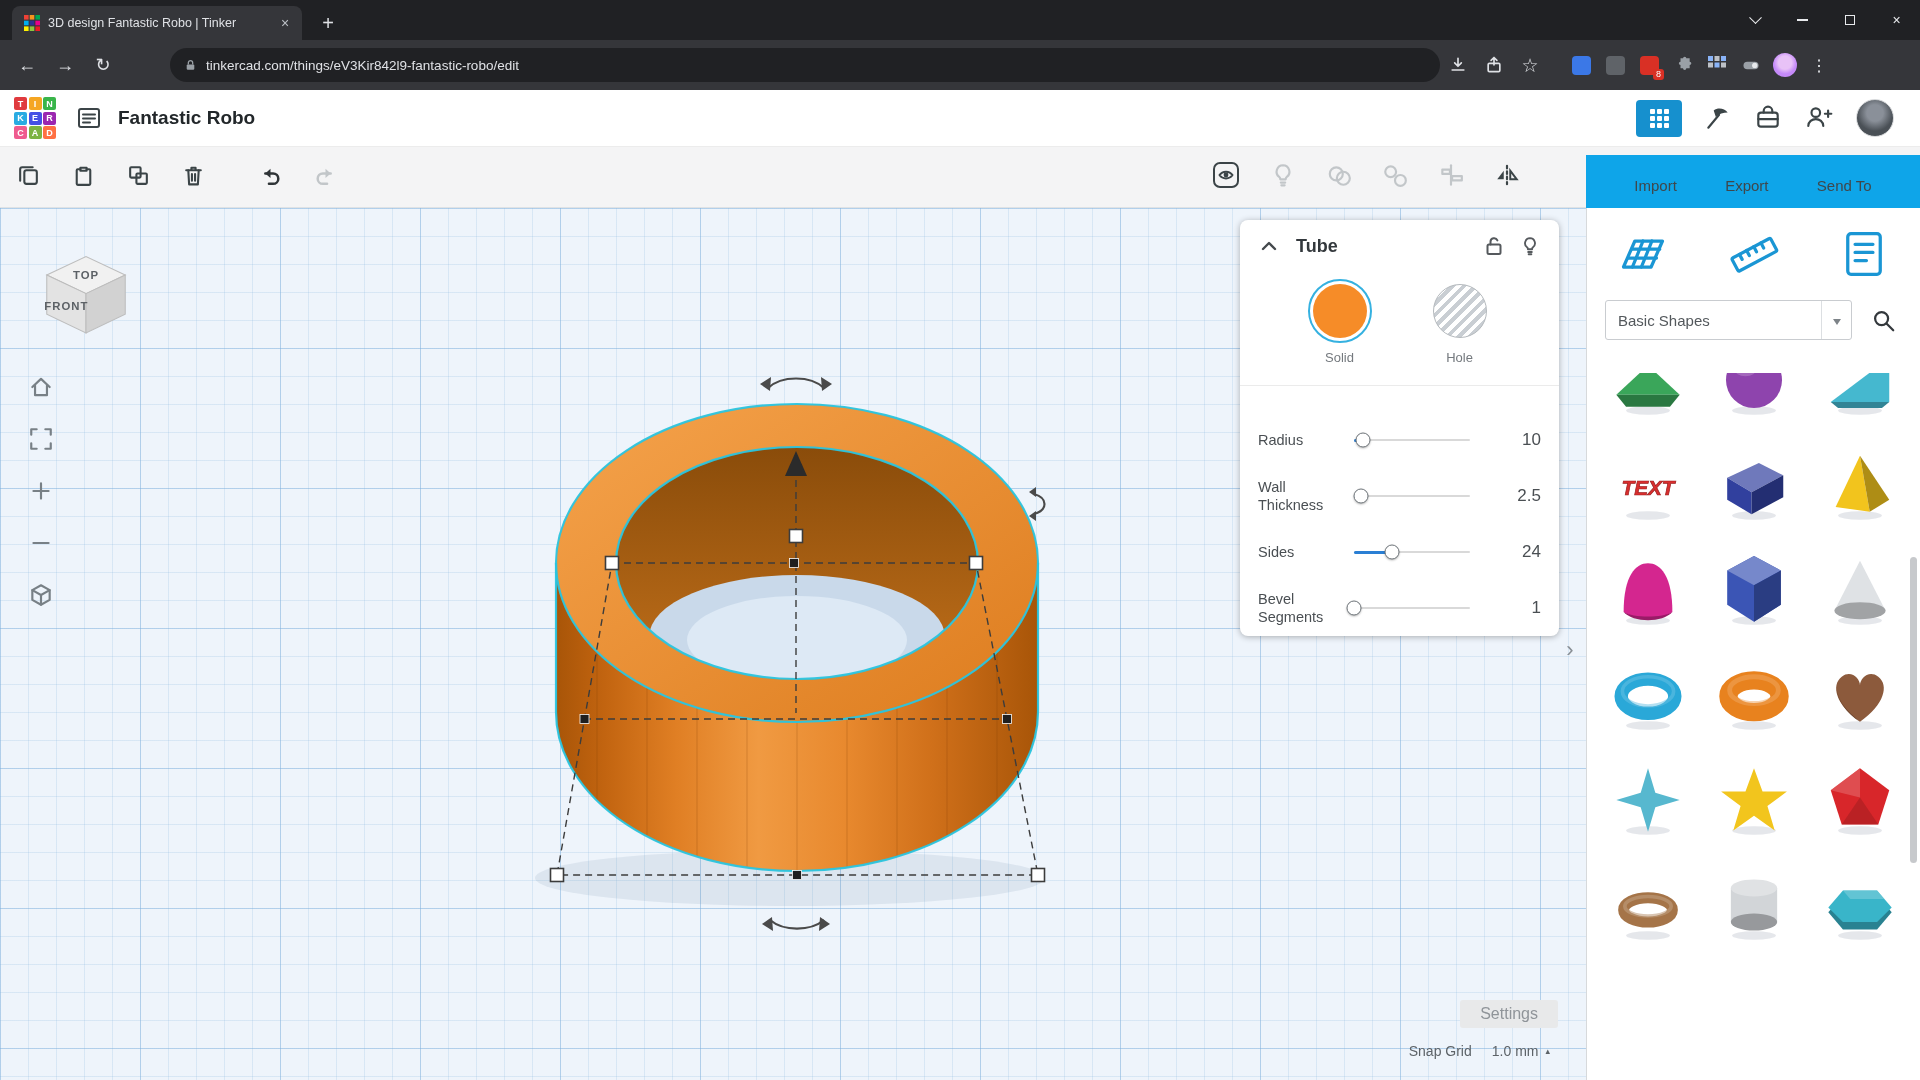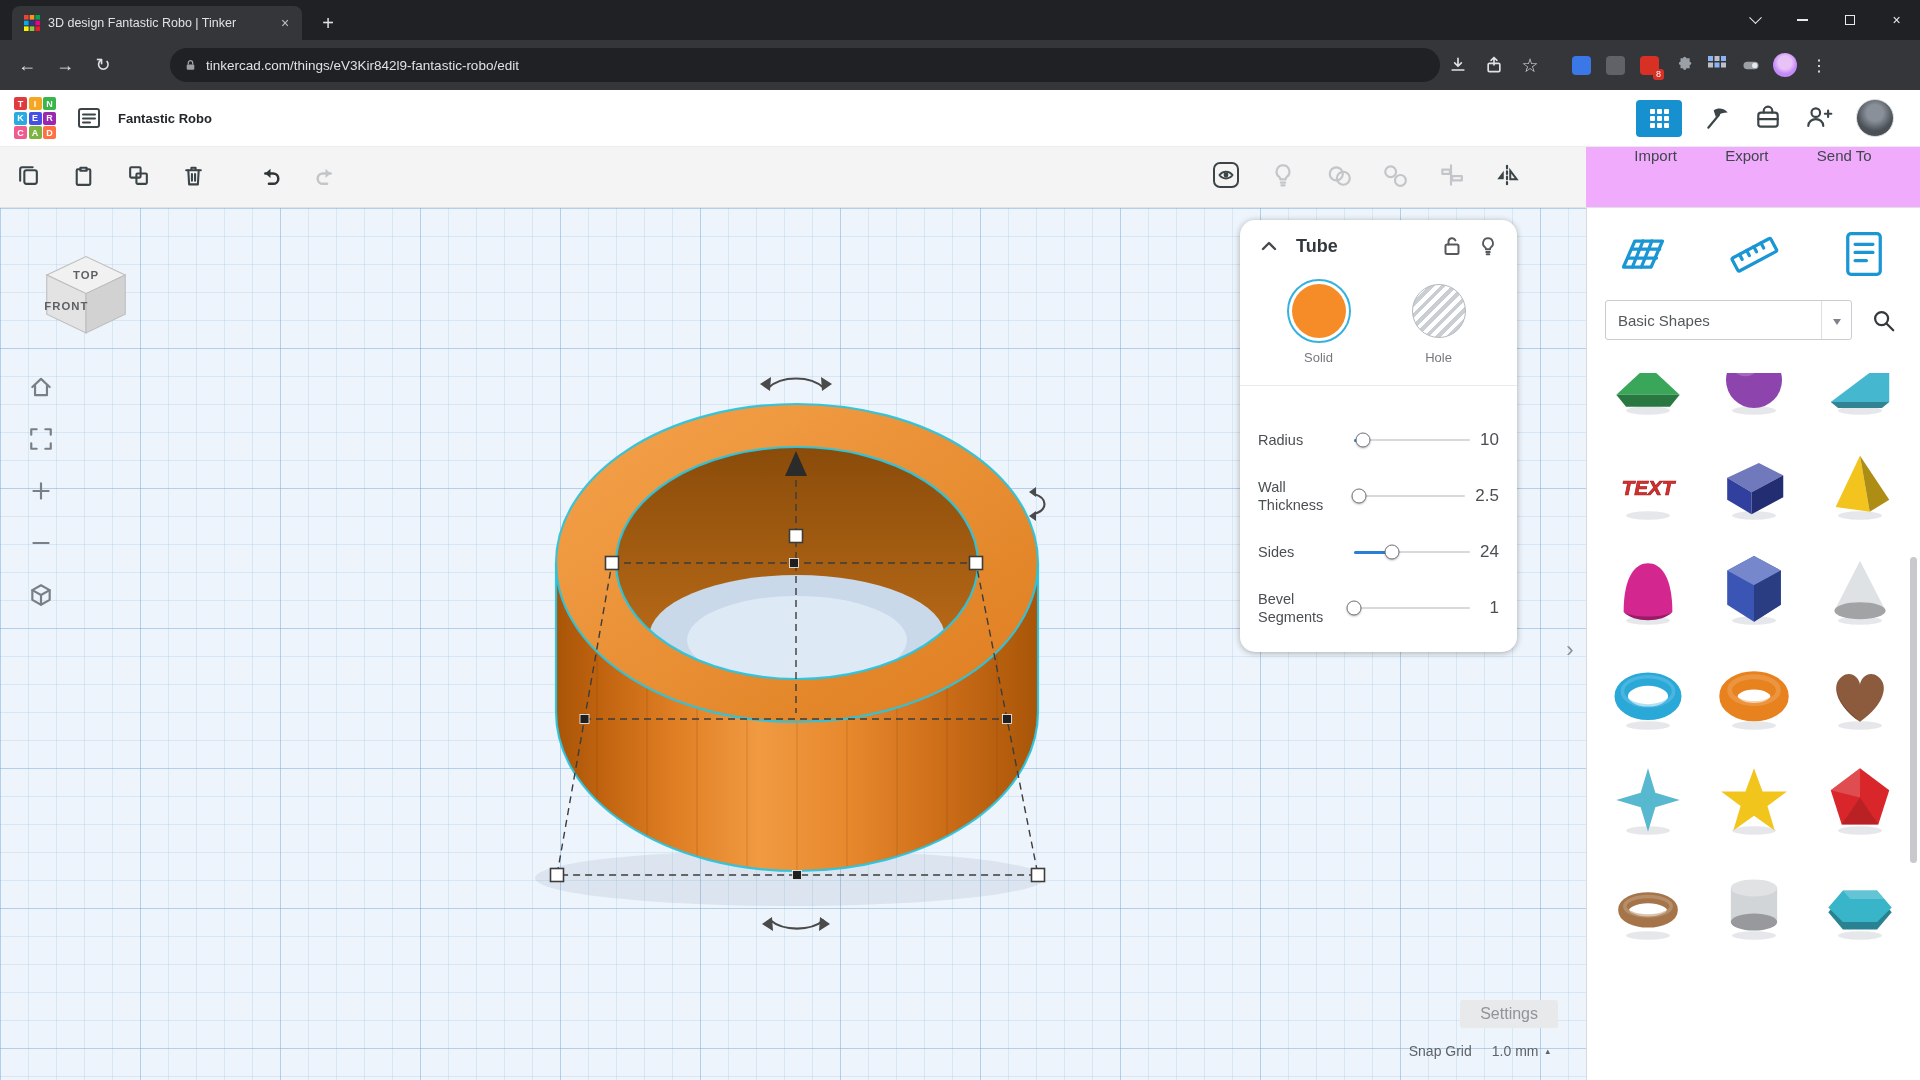--- a/index.html
+++ b/index.html
@@ -26,32 +26,32 @@
   .ext-sq { width:19px; height:19px; border-radius:4px; }
   .ext-badge { position:absolute; bottom:2px; right:2px; background:#d93025; color:#fff; font-size:9px; line-height:11px; padding:0 3px; border-radius:3px; }
   .chrome-avatar { width:24px; height:24px; border-radius:50%; background:radial-gradient(circle at 50% 40%, #e8c2f7 0 35%, #c58af9 60%); }
   .kebab { color:#e8eaed; font-size:16px; }
 
   
   .app-header { height:57px; background:#fff; display:flex; align-items:center; padding:0 14px; border-bottom:1px solid #ececec; }
   .logo-grid { display:grid; grid-template-columns:repeat(3,13px); grid-auto-rows:13px; gap:1.5px; }
   .logo-tile { color:#fff; font-size:9px; font-weight:bold; display:flex; align-items:center; justify-content:center; border-radius:2px; }
   .doc-icon { margin-left:20px; display:flex; }
-  .design-title { margin-left:16px; font-size:13px; font-weight:bold; color:#22272a; }
+  .design-title { margin-left:16px; font-size:19px; font-weight:bold; color:#22272a; }
   .header-right { margin-left:auto; display:flex; align-items:center; gap:22px; padding-right:12px; }
   .grid-btn { width:46px; height:37px; background:#1690ce; border-radius:4px; display:flex; align-items:center; justify-content:center; }
   .grid-btn .g { display:grid; grid-template-columns:repeat(3,5px); grid-auto-rows:5px; gap:2px; }
   .grid-btn .g i { background:#fff; border-radius:1px; }
   .user-avatar { width:38px; height:38px; border-radius:50%; background:radial-gradient(circle at 50% 36%, #8a9099 0 28%, #4a5056 62%); border:1px solid #d6d8da; }
 
   
   .edit-toolbar { position:relative; height:61px; background:#f4f4f5; display:flex; align-items:center; border-bottom:1px solid #e0e2e4; }
   .et-left { display:flex; align-items:center; gap:30px; padding-left:16px; }
   .et-mid { position:absolute; left:1212px; display:flex; align-items:center; gap:30px; }
-  .et-right { position:absolute; right:0; top:0; width:334px; height:100%; background:#f0abfc; display:flex; justify-content:space-evenly; }
+  .et-right { position:absolute; right:0; top:8px; width:334px; height:100%; background:#0ea5e9; display:flex; align-items:center; justify-content:space-evenly; }
   .et-btn { font-size:15px; color:#3f474b; }
   .oi { stroke:#3b4447; stroke-width:2; fill:none; stroke-linecap:round; stroke-linejoin:round; }
   .oi-dis { stroke:#c2c6c9; }
   .fill-dark { fill:#3b4447; stroke:none; }
   .fill-dis { fill:#c2c6c9; stroke:none; }
 
   
   .main { position:relative; height:872px; display:flex; }
   .canvas { position:relative; width:1586px; height:100%; overflow:hidden;
     background-color:#eef4fb;
@@ -67,21 +67,21 @@
   .left-nav { position:absolute; left:28px; top:166px; display:flex; flex-direction:column; gap:26px; }
   .ln-ic { width:26px; height:26px; display:flex; align-items:center; justify-content:center; }
   .ln { stroke:#788086; stroke-width:2; fill:none; stroke-linecap:round; stroke-linejoin:round; }
   .collapse-tab { position:absolute; right:4px; top:420px; width:24px; height:44px; display:flex; align-items:center; justify-content:center; color:#8a9096; font-size:22px; }
   .settings-btn { position:absolute; right:28px; bottom:52px; background:#e8e9ea; color:#8f9499; font-size:16px; padding:5px 20px; border-radius:3px; }
   .snap-row { position:absolute; right:28px; bottom:18px; display:flex; align-items:center; gap:12px; font-size:14px; color:#5d6368; }
   .snap-value { display:flex; align-items:center; gap:7px; padding:3px 8px; border-radius:2px; }
   .snap-caret { font-size:9px; color:#5d6368; }
 
   
-  .inspector { position:absolute; left:1240px; top:12px; width:277px; background:#fff; border-radius:15px; box-shadow:0 1px 6px rgba(0,0,0,.3); padding-bottom:16px; }
+  .inspector { position:absolute; left:1240px; top:12px; width:319px; background:#fff; border-radius:8px; box-shadow:0 1px 6px rgba(0,0,0,.3); }
   .insp-head { display:flex; align-items:center; height:52px; padding:0 18px; }
   .insp-title { margin-left:16px; font-size:18px; font-weight:600; color:#33383c; flex:1; }
   .insp-icon { display:flex; margin-left:14px; }
   .fill-row { display:flex; justify-content:center; gap:32px; margin-top:12px; }
   .fill-opt { width:88px; display:flex; flex-direction:column; align-items:center; }
   .fill-circle { width:54px; height:54px; border-radius:50%; }
   .fill-solid { background:#f68c28; outline:2px solid #35b1e0; outline-offset:3px; }
   .fill-hole { background:repeating-linear-gradient(135deg,#ffffff 0 4px,#c9ced3 4px 8px); border:1px solid #b4b9bd; }
   .fill-label { margin-top:12px; font-size:13px; color:#74797e; }
   .insp-divider { border-top:1px solid #ebebeb; margin-top:20px; }

